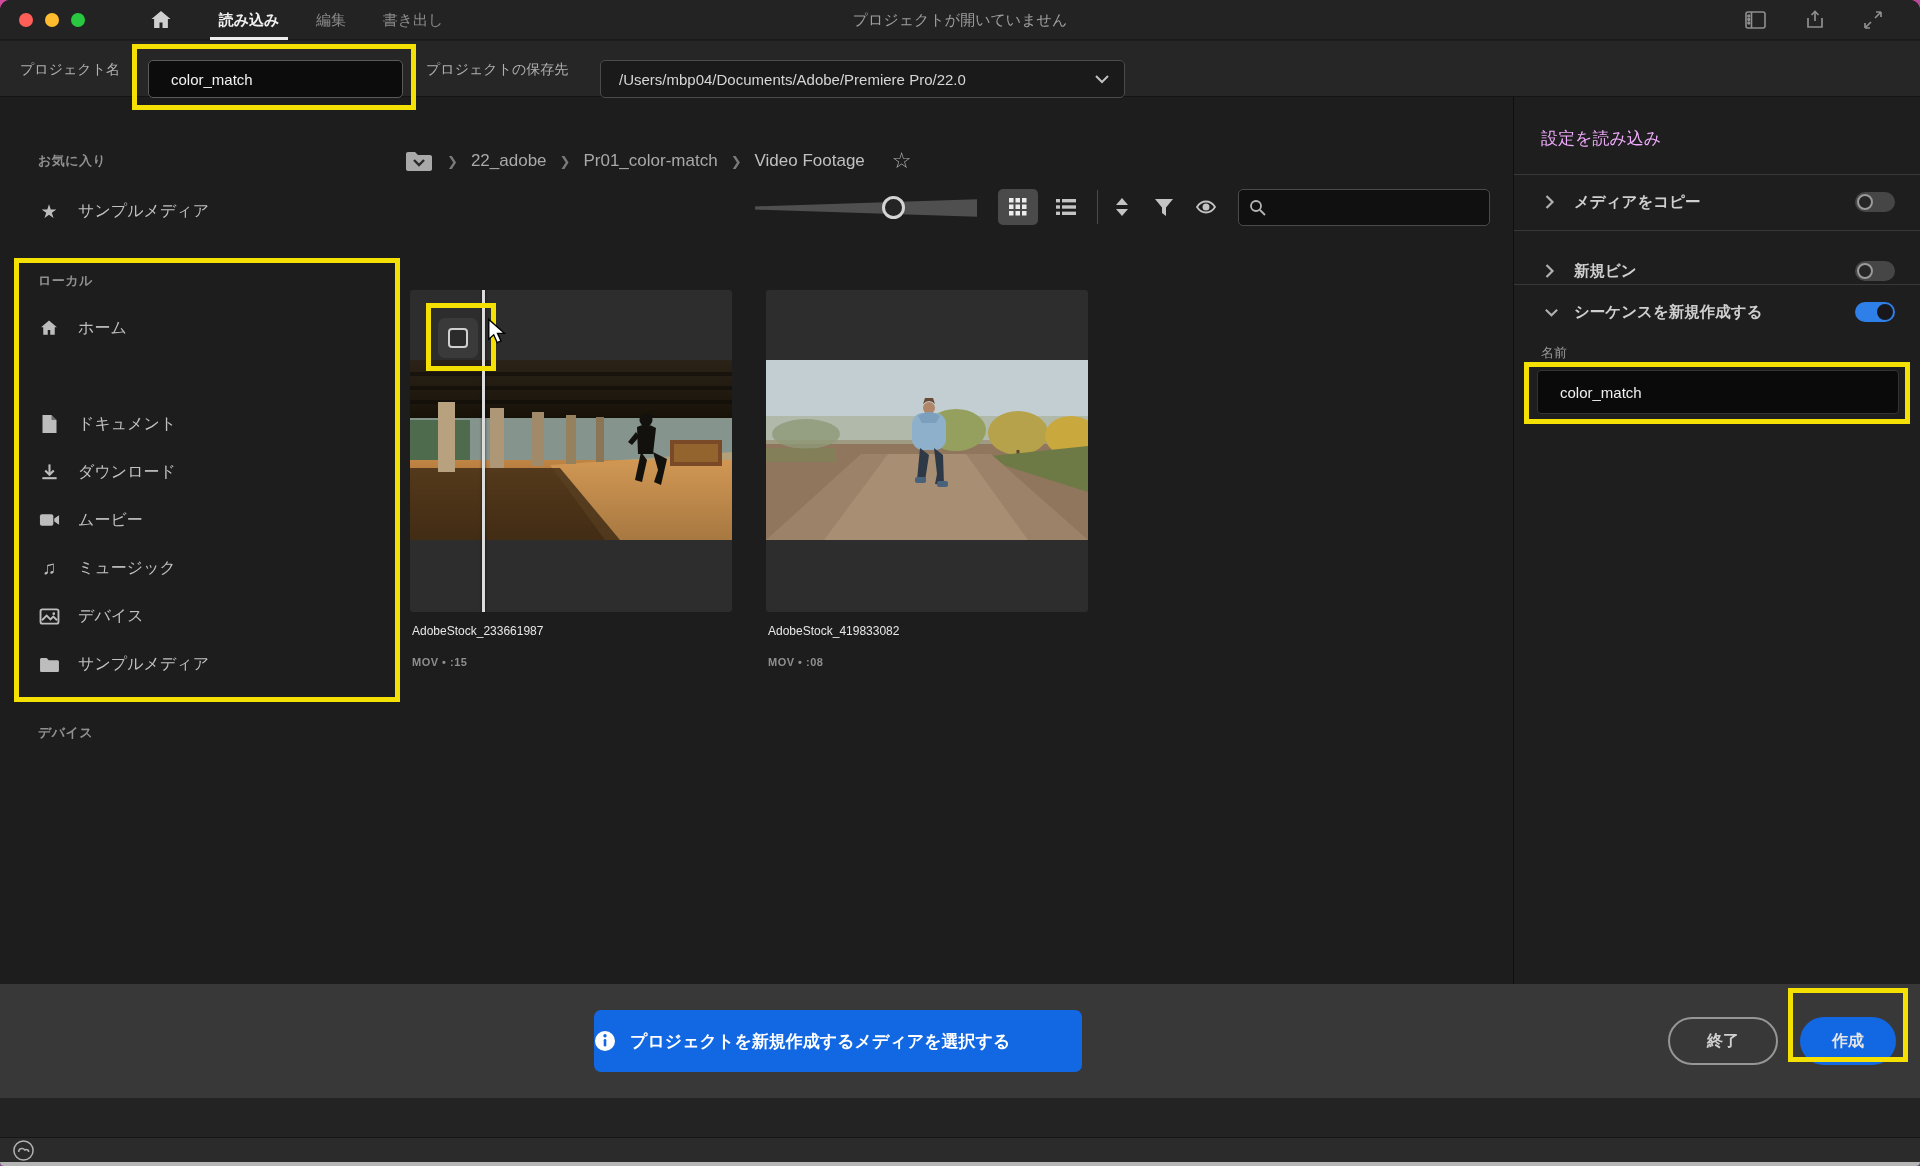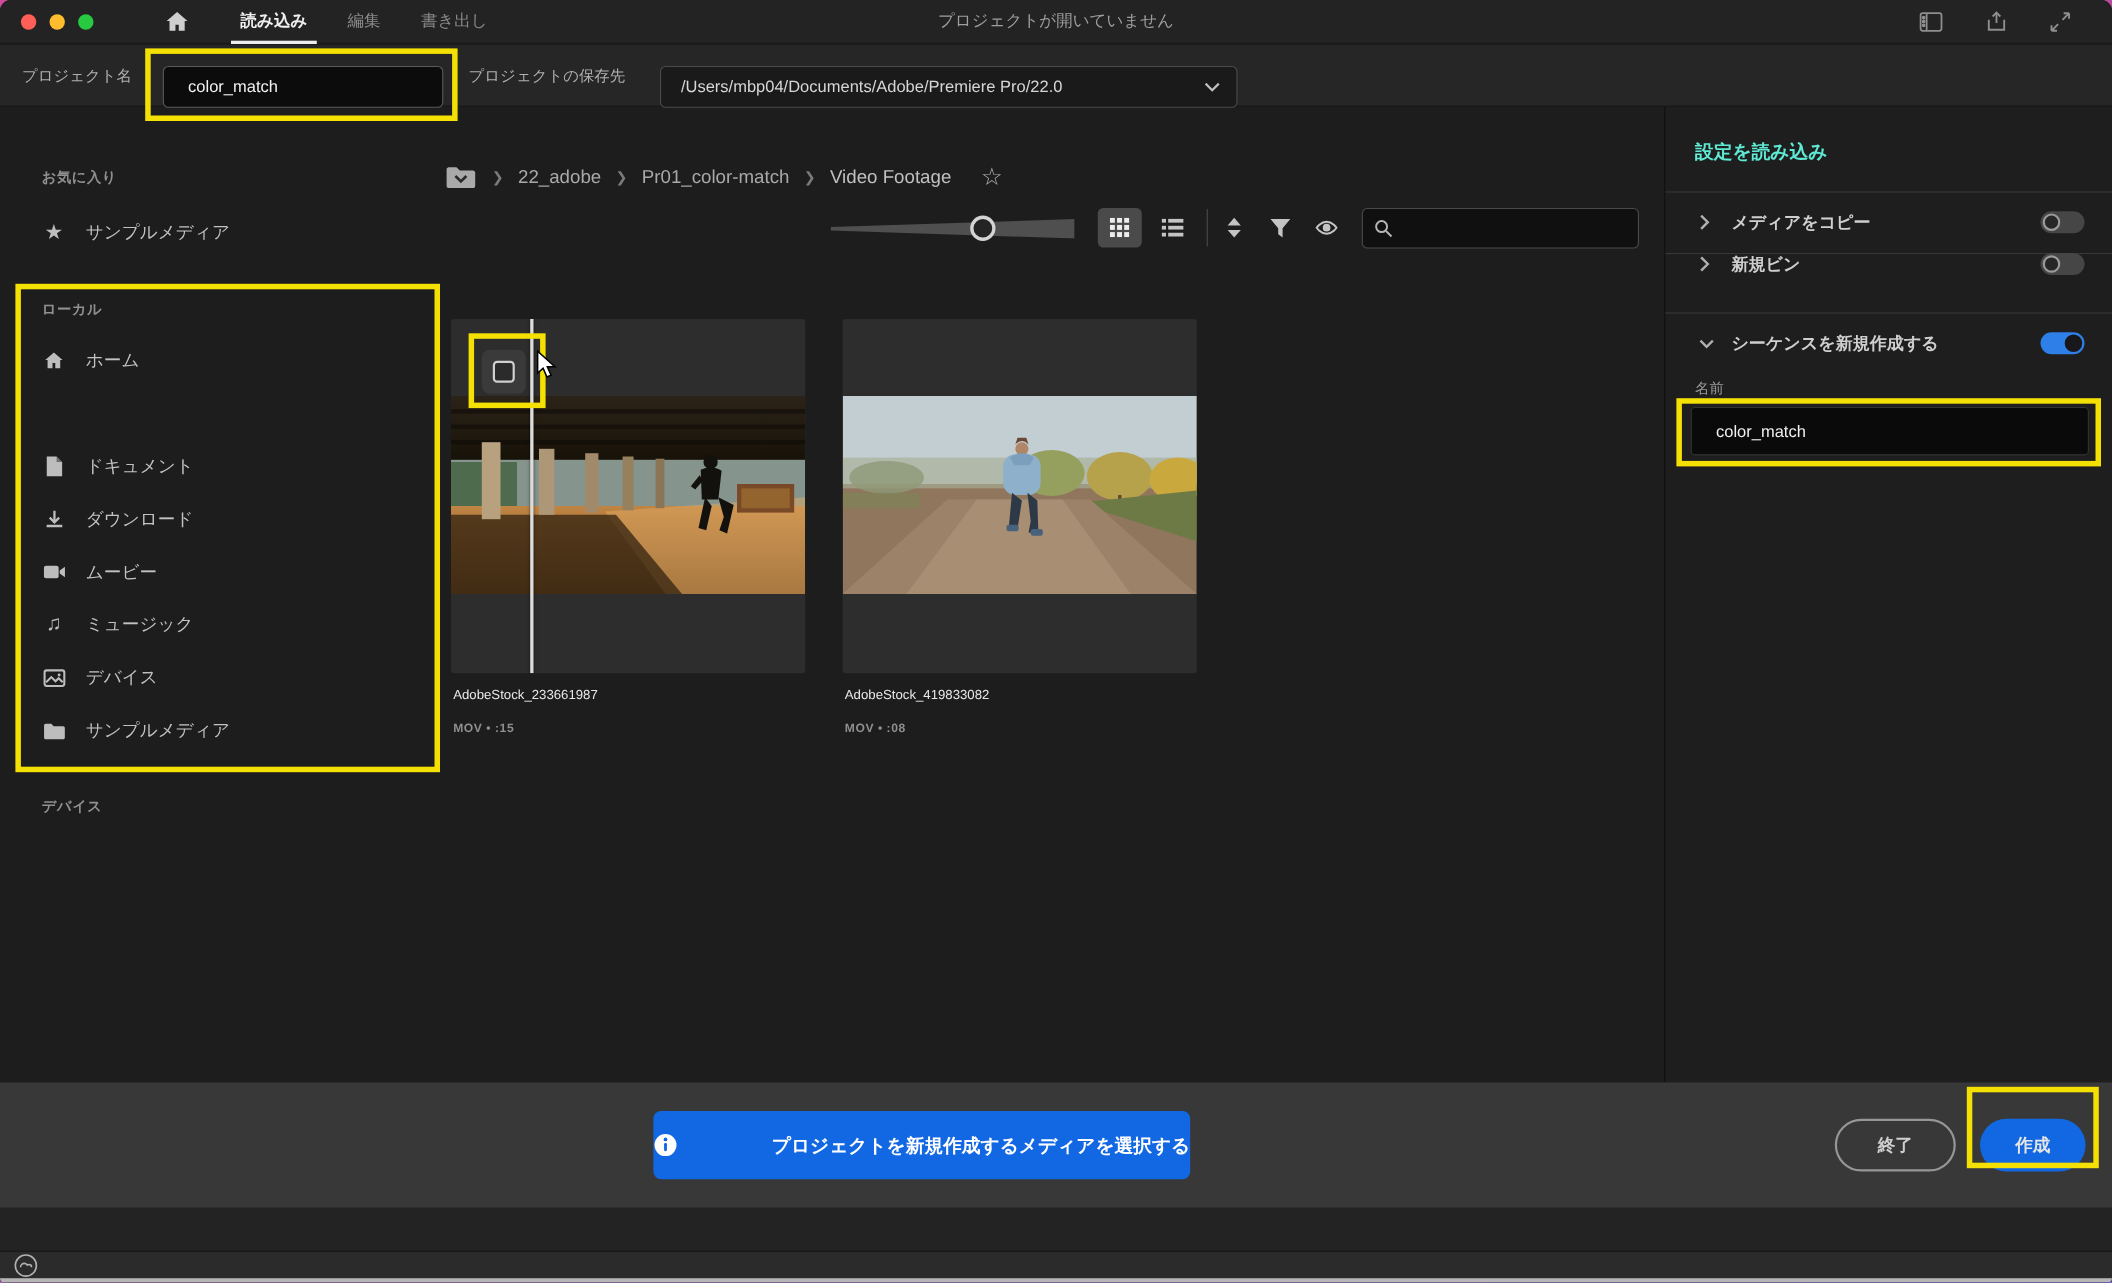--- a/index.html
+++ b/index.html
@@ -65,35 +65,35 @@
   .card .thumb{position:absolute;left:0;top:70px;width:322px;height:180px;}
   .scrubber{position:absolute;left:72px;top:0;width:3px;height:322px;background:#dcdcdc;box-shadow:0 0 3px rgba(0,0,0,.6);z-index:5;}
   .cb-hover{position:absolute;left:28px;top:28px;width:40px;height:40px;background:#3a3a3a;border-radius:7px;display:flex;align-items:center;justify-content:center;z-index:6;}
   .checkbox{width:20px;height:20px;border:2px solid #d0d0d0;border-radius:4px;background:rgba(0,0,0,.25);}
   .cursor{position:absolute;left:486px;top:318px;z-index:60;}
   .card-name{position:absolute;top:624px;color:#e8e8e8;font-size:12px;font-weight:400;}
   .card-meta{position:absolute;top:656px;color:#8f8f8f;font-size:11px;font-weight:700;letter-spacing:.5px;}
 
   
   .rightpanel{position:absolute;left:1513px;top:97px;width:407px;height:887px;background:#1e1e1e;border-left:1px solid #0f0f0f;}
-  .rp-title{position:absolute;left:27px;top:30px;color:#5eead4;font-size:17px;font-weight:700;}
+  .rp-title{position:absolute;left:27px;top:30px;color:#f0abfc;font-size:17px;font-weight:400;}
   .rp-div{position:absolute;left:0;width:407px;height:1px;background:#383838;}
   .rp-row{position:absolute;left:0;width:407px;height:52px;display:flex;align-items:center;}
   .rp-chev{width:26px;margin-left:30px;color:#b0b0b0;display:flex;}
   .rp-label{flex:1;color:#cfcfcf;font-size:15.5px;font-weight:600;margin-left:4px;}
   .toggle{width:40px;height:20px;border-radius:10px;background:#464646;position:relative;margin-right:26px;flex:none;}
   .toggle .knob{position:absolute;top:2px;left:2px;width:16px;height:16px;border-radius:50%;border:2px solid #9a9a9a;background:#262626;}
   .toggle.on{background:#2f7fe8;}
   .toggle.on .knob{left:auto;right:2px;border-color:#17171c;background:#17171c;}
   .rp-name-label{position:absolute;left:27px;top:247px;color:#9a9a9a;font-size:13px;}
   .rp-input{position:absolute;left:23px;top:273px;width:362px;height:44px;background:#0a0a0a;border:1px solid #333;border-radius:4px;color:#f0f0f0;font-size:15px;padding-left:22px;font-family:inherit;}
 
   
   .footer{position:absolute;left:0;top:984px;width:1920px;height:114px;background:var(--bg-footer);}
-  .banner{position:absolute;left:594px;top:26px;width:488px;height:62px;border-radius:7px;background:var(--blue);display:flex;align-items:center;justify-content:space-between;gap:14px;color:#fff;font-size:17px;font-weight:700;}
+  .banner{position:absolute;left:594px;top:26px;width:488px;height:62px;border-radius:7px;background:var(--blue);display:flex;align-items:center;justify-content:flex-start;gap:14px;color:#fff;font-size:17px;font-weight:700;}
   .btn-quit{position:absolute;left:1668px;top:33px;width:110px;height:48px;border-radius:24px;border:2px solid #969696;background:transparent;color:#cfcfcf;font-size:16px;font-weight:600;font-family:inherit;}
   .btn-create{position:absolute;left:1800px;top:33px;width:96px;height:48px;border-radius:24px;border:none;background:var(--blue);color:#e5e5e5;font-size:16px;font-weight:700;font-family:inherit;}
 
   .gapstrip{position:absolute;left:0;top:1098px;width:1920px;height:39px;background:#232323;}
   .statusbar{position:absolute;left:0;top:1137px;width:1920px;height:25px;background:#2b2b2b;border-top:1px solid #161616;}
   .bottomstrip{position:absolute;left:0;top:1162px;width:1920px;height:4px;background:#b6b6b6;}
 </style>
 </head>
 <body>
 
@@ -376,21 +376,21 @@
             <path d="M2.5 2l6 6-6 6"></path>
           </svg>
         </span>
       <span class="rp-label">メディアをコピー</span>
       <div class="toggle">
           <div class="knob"></div>
         </div>
     </div>
     <div class="rp-div" style="top:133px"></div>
 
-    <div class="rp-row" style="top:117px">
+    <div class="rp-row" style="top:148px">
       <span class="rp-chev">
           <svg width="11" height="16" viewBox="0 0 11 16" fill="none" stroke="currentColor" stroke-width="2.2">
             <path d="M2.5 2l6 6-6 6"></path>
           </svg>
         </span>
       <span class="rp-label">新規ビン</span>
       <div class="toggle">
           <div class="knob"></div>
         </div>
     </div>

